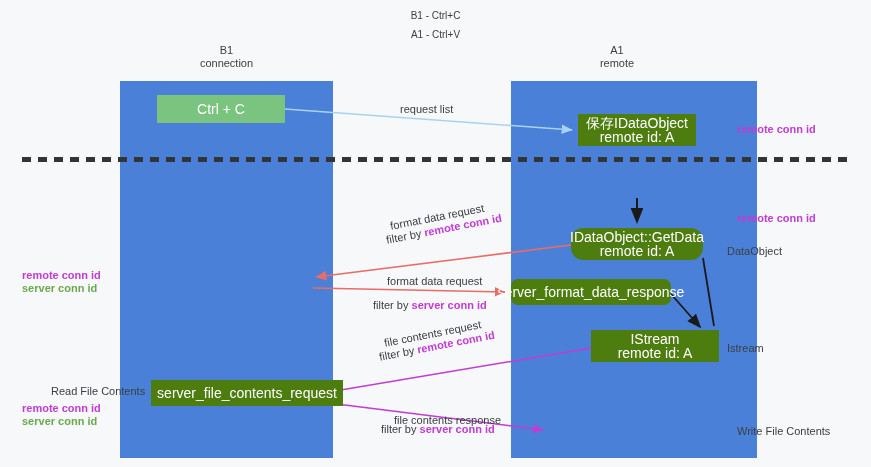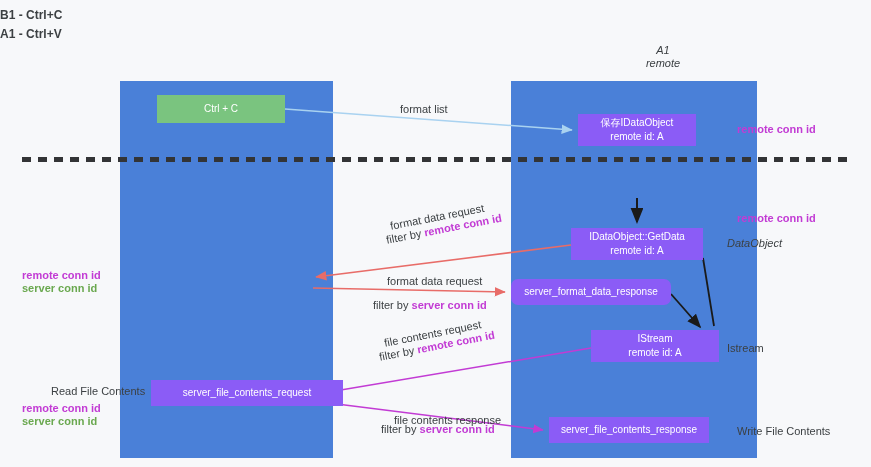--- a/index.html
+++ b/index.html
@@ -16,37 +16,37 @@
     height: 467px;
     background: #f7f8fa;
     overflow: hidden;
   }
   .abs { position: absolute; }
 
   
   #title {
     left: 0; top: 6px;
     width: 871px;
-    font-size: 12px;
+    text-align: center;
+    font-size: 10px;
     color: #3c4043;
     line-height: 19px;
     white-space: pre;
-    font-weight: bold;
   }
 
   
   .lane-header {
     text-align: center;
     font-size: 11px;
     color: #3c4043;
     line-height: 13px;
     white-space: pre;
   }
   #lane-header-b1 { left: 120px; top: 44px; width: 213px; }
-  #lane-header-a1 { left: 540px; top: 44px; width: 246px; font-style: italic; }
+  #lane-header-a1 { left: 494px; top: 44px; width: 246px; }
 
   
   .lane {
     background: #4a80d8;
     top: 81px;
     height: 377px;
   }
   #lane-b1 { left: 120px; width: 213px; }
   #lane-a1 { left: 511px; width: 246px; }
 
@@ -59,33 +59,33 @@
   }
 
   
   .node {
     box-sizing: border-box;
     display: flex;
     flex-direction: column;
     align-items: center;
     justify-content: center;
     color: #ffffff;
-    font-size: 10px;
+    font-size: 14px;
     line-height: 14px;
     text-align: center;
     white-space: pre;
   }
   .node.green  { background: #7ac47f; }
-  .node.orange { background: #8b5cf6; }
+  .node.orange { background: #4d7c0f; }
 
   
   #node-ctrl-c            { left: 157px; top:  95px; width: 128px; height: 28px; }
   #node-save-idataobject  { left: 578px; top: 114px; width: 118px; height: 32px; }
   #node-ctrl-v            { left: 578px; top: 172px; width: 118px; height: 26px; }
-  #node-getdata           { left: 571px; top: 228px; width: 132px; height: 32px; }
+  #node-getdata           { left: 571px; top: 228px; width: 132px; height: 32px; border-radius: 12px; }
   #node-fmt-req           { left: 151px; top: 268px; width: 160px; height: 26px; }
   #node-fmt-resp          { left: 511px; top: 279px; width: 160px; height: 26px; border-radius: 7px; }
   #node-istream           { left: 591px; top: 330px; width: 128px; height: 32px; }
   #node-file-req          { left: 151px; top: 380px; width: 192px; height: 26px; }
   #node-file-resp         { left: 549px; top: 417px; width: 160px; height: 26px; }
 
   
   .edge-label {
     font-size: 11px;
     line-height: 14px;
@@ -111,21 +111,21 @@
     font-size: 11px;
     line-height: 15px;
     color: #3c4043;
     white-space: pre;
   }
   .side-note.remote { color: #c23bd4; font-weight: bold; }
   .side-note.server { color: #6aa84f; font-weight: bold; }
 
   #note-remote-1      { left: 737px; top: 122px; }
   #note-remote-2      { left: 737px; top: 211px; }
-  #note-dataobject    { left: 727px; top: 236px; font-style: italic; }
+  #note-dataobject    { left: 727px; top: 244px; }
   #note-istream       { left: 727px; top: 341px; }
   #note-write-file    { left: 737px; top: 424px; }
 
   #note-left-remote   { left: 22px;  top: 268px; }
   #note-left-server   { left: 22px;  top: 281px; }
   #note-read-file     { left: 22px;  top: 384px; padding-left: 29px; }
   #note-left-remote2  { left: 22px;  top: 401px; }
   #note-left-server2  { left: 22px;  top: 414px; }
 
   
@@ -139,20 +139,22 @@
 <body>
 
 <div id="canvas">
 
   <div class="abs lane" id="lane-b1"></div>
   <div class="abs lane" id="lane-a1"></div>
 
   <div class="abs" id="title">B1 - Ctrl+C
 A1 - Ctrl+V</div>
 
+  <div class="abs lane-header" id="lane-header-b1">B1
+connection</div>
   <div class="abs lane-header" id="lane-header-a1">A1
 remote</div>
 
   <svg class="abs" id="edges" viewBox="0 0 871 467" xmlns="http://www.w3.org/2000/svg">
     <defs>
       <marker id="ah-blue" markerWidth="8" markerHeight="8" refX="6.5" refY="3" orient="auto">
         <path d="M0,0 L7,3 L0,6 z" fill="#a9d2f0"></path>
       </marker>
       <marker id="ah-red" markerWidth="8" markerHeight="8" refX="6.5" refY="3" orient="auto">
         <path d="M0,0 L7,3 L0,6 z" fill="#e86c68"></path>
@@ -194,23 +196,22 @@
 remote id: A</div>
 
 
   <div class="abs node orange" id="node-fmt-resp">server_format_data_response</div>
 
   <div class="abs node orange" id="node-istream">IStream
 remote id: A</div>
 
   <div class="abs node orange" id="node-file-req">server_file_contents_request</div>
 
-  <div class="abs node orange" id="node-file-resp">server_file_contents_response</div>
-
-  <div class="abs edge-label" id="lbl-format-list">format list</div>
+
+  <div class="abs edge-label" id="lbl-format-list">request list</div>
 
   <div class="abs edge-label rot-a" id="lbl-fmt-req">format data request</div>
   <div class="abs edge-label rot-a" id="lbl-fmt-req2">
     <span>filter by </span><span class="hl-remote">remote conn id</span>
   </div>
 
   <div class="abs edge-label" id="lbl-fmt-resp">format data request</div>
   <div class="abs edge-label" id="lbl-fmt-resp2">
     <span>filter by </span><span class="hl-server">server conn id</span>
   </div>

